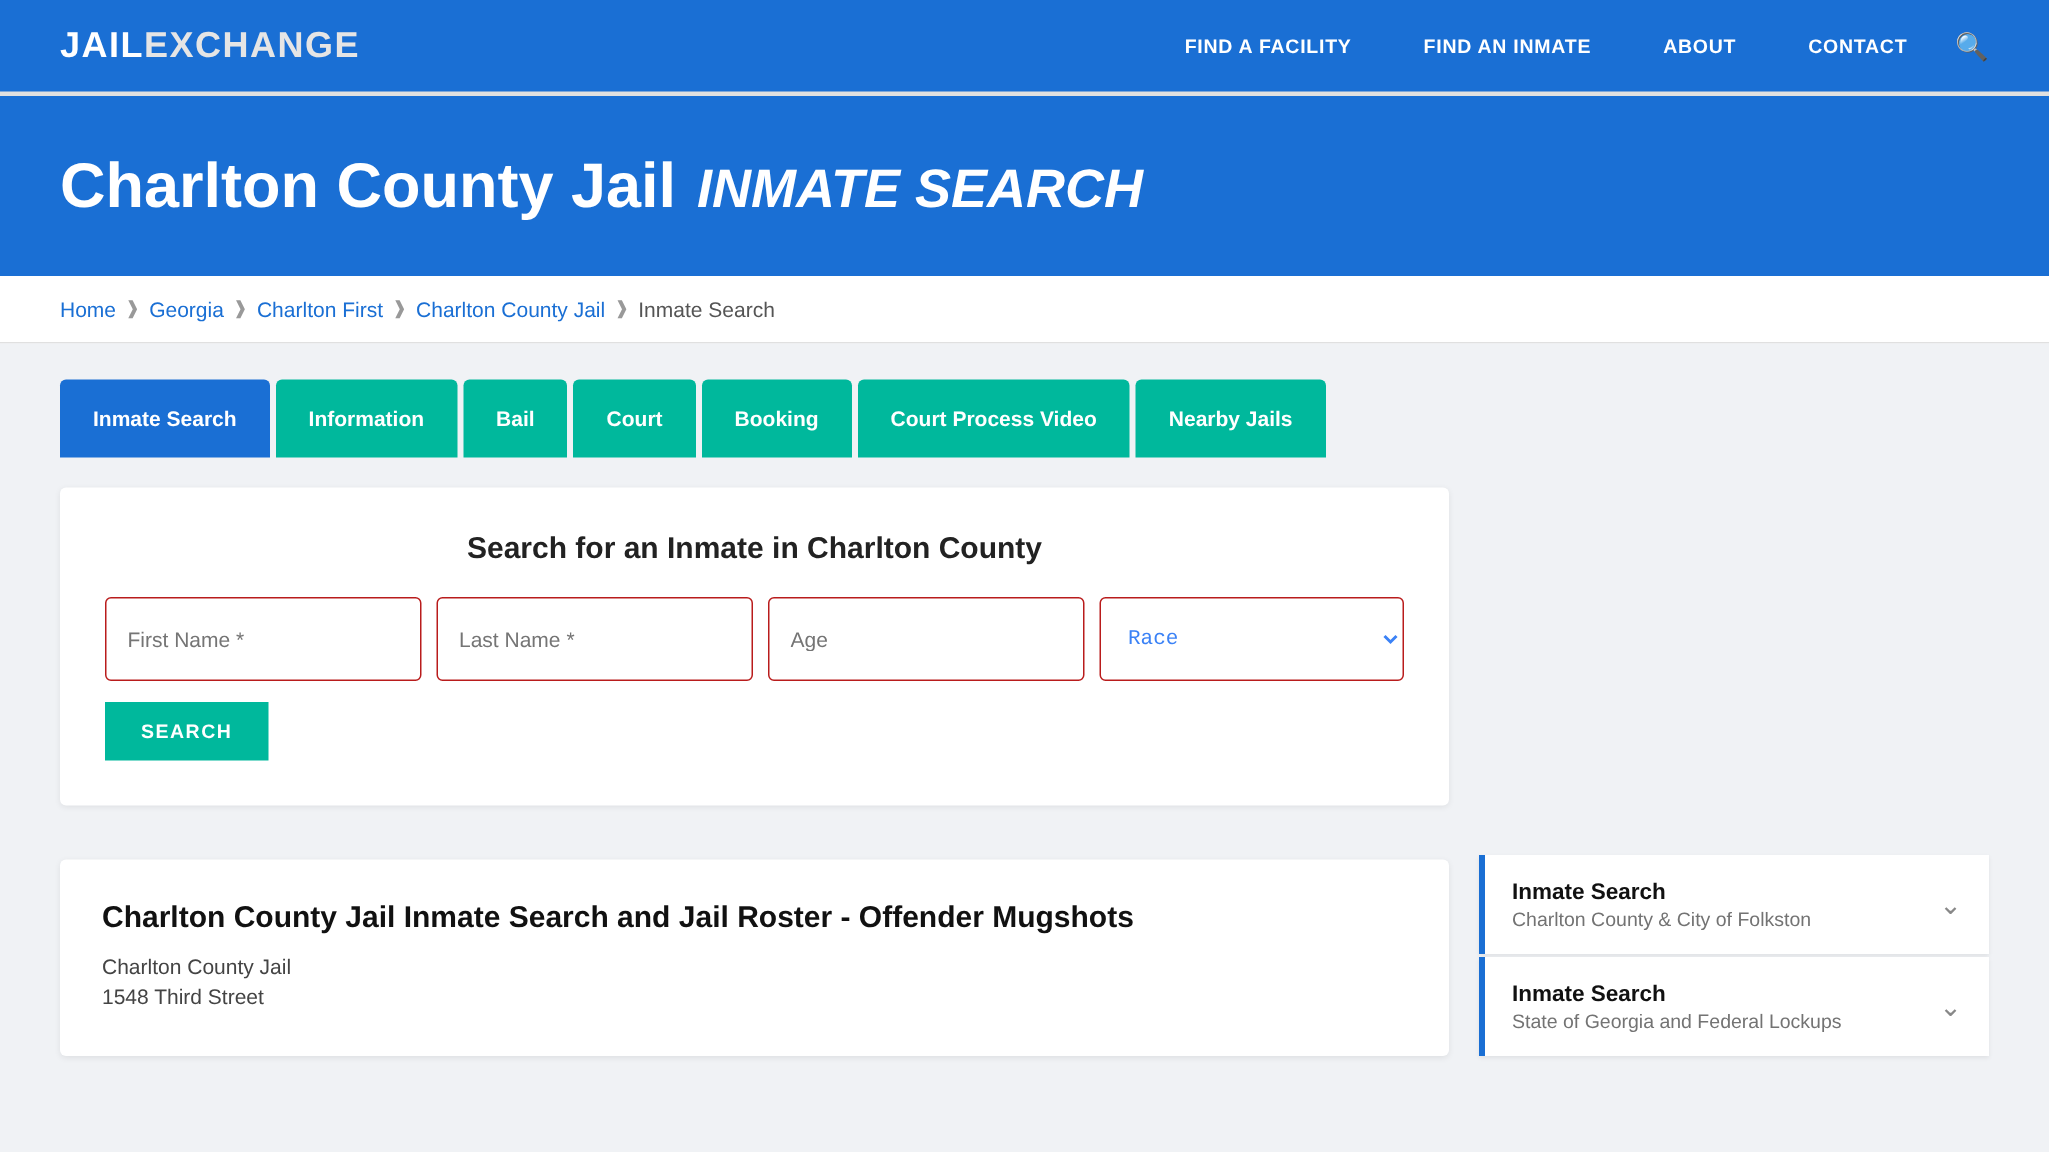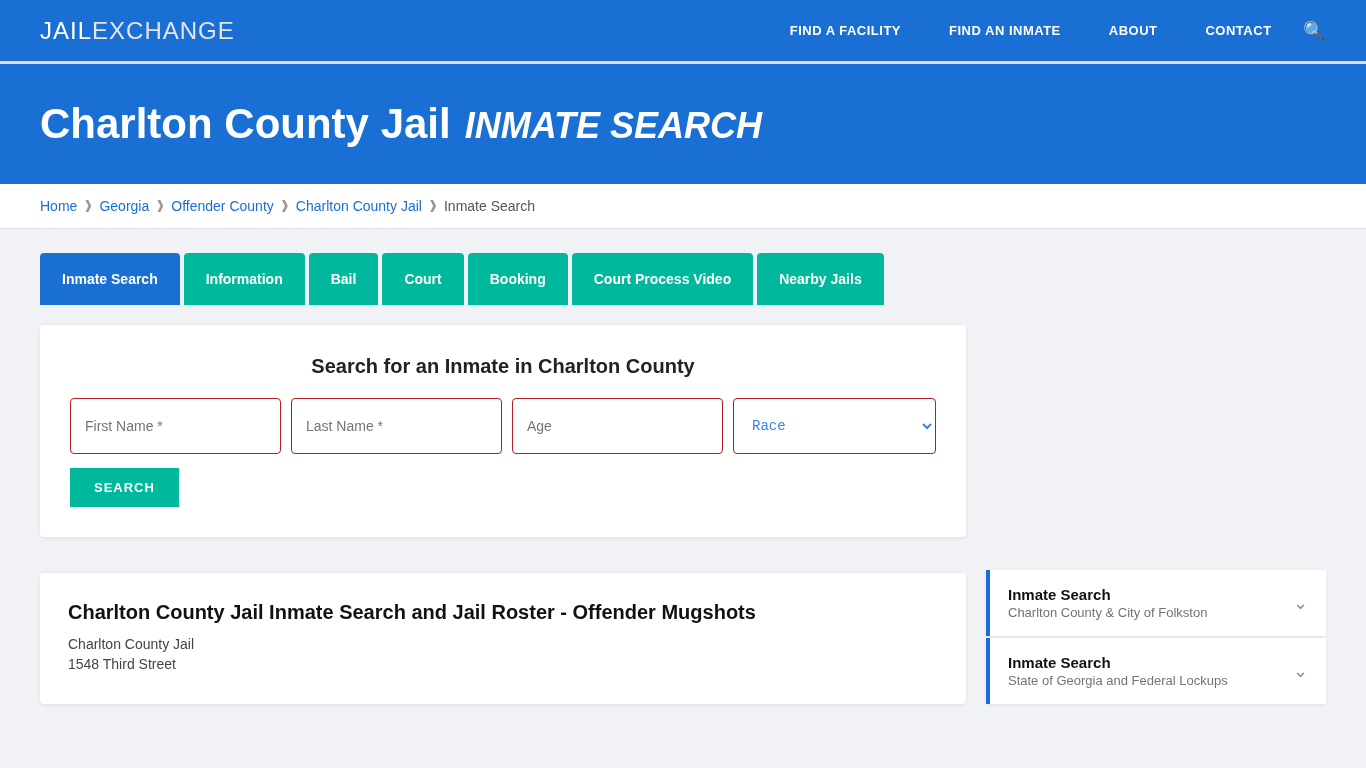--- a/index.html
+++ b/index.html
@@ -12,21 +12,21 @@
       align-items: center;
       justify-content: space-between;
       padding: 0 40px;
       height: 64px;
       border-bottom: 3px solid #e0e0e0;
     }
     .logo {
       display: flex;
       align-items: center;
       font-size: 24px;
-      font-weight: 400;
+      font-weight: 700;
       color: white;
       letter-spacing: 1px;
     }
     .logo-exchange {
       color: #e5e5e5;
     }
     .nav {
       display: flex;
       align-items: center;
       gap: 32px;
@@ -270,21 +270,21 @@
     <span class="hero-title-sub">INMATE SEARCH</span>
   </h1>
 </div>
 
 <div class="breadcrumb-bar">
   <nav class="breadcrumb">
     <a>Home</a>
     <span class="breadcrumb-sep">❱</span>
     <a>Georgia</a>
     <span class="breadcrumb-sep">❱</span>
-    <a>Offender County</a>
+    <a>Charlton First</a>
     <span class="breadcrumb-sep">❱</span>
     <a>Charlton County Jail</a>
     <span class="breadcrumb-sep">❱</span>
     <span class="breadcrumb-current">Inmate Search</span>
   </nav>
 </div>
 
 <div class="content-area">
 
   <div class="tabs">

